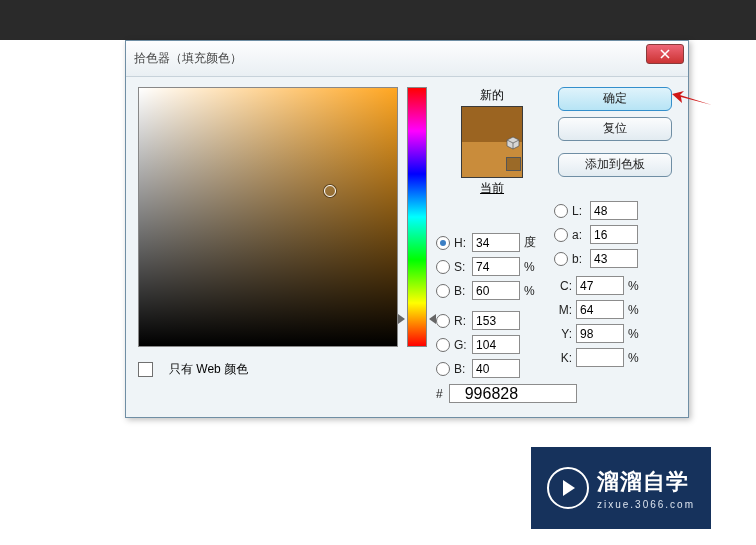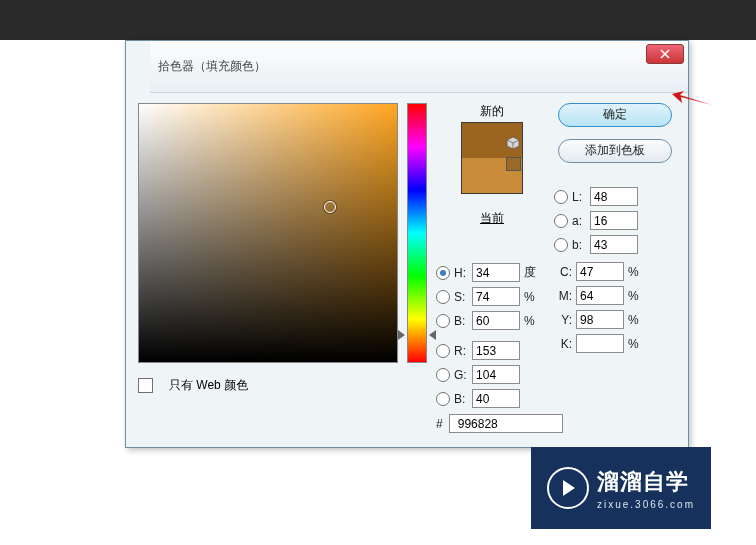--- a/index.html
+++ b/index.html
@@ -1,20 +1,20 @@
 <!DOCTYPE html>
 <html><head>
 <meta charset="utf-8">
 <style>
   body{margin:0;font-family:"Microsoft YaHei",SimSun,Arial,sans-serif;font-size:12px;background:#fff;width:756px;}
   .topbar{height:40px;background:#2a2a2a;}
   .dlg{position:absolute;left:125px;top:40px;width:562px;border:1px solid #6f8ea4;background:#eff4f7;
        box-shadow:2px 2px 6px rgba(0,0,0,.25);}
   .titlebar{height:27px;background:linear-gradient(#fdfdfe,#e9eff3);border-bottom:1px solid #c7d2da;
-            display:flex;align-items:center;padding:12px 4px;position:relative;margin-left:24px;}
+            display:flex;align-items:center;padding:4px 4px;position:relative;}
   .titlebar-text{color:#444;padding-left:4px;}
   .closebtn{position:absolute;right:4px;top:3px;width:36px;height:18px;background:linear-gradient(#e67,#c33);
             border:1px solid #8a3a3a;border-radius:3px;display:flex;align-items:center;justify-content:center;}
   .closebtn svg{width:10px;height:10px;}
   .body{padding:10px 12px 14px 12px;display:flex;}
   
   .sv-wrap{width:258px;height:258px;border:1px solid #888;position:relative;
            background:
              linear-gradient(to top,#000,rgba(0,0,0,0)),
              linear-gradient(to right,#fff,#ffa621);}
@@ -39,24 +39,24 @@
   .fields{margin-top:36px;}
   .row{display:flex;align-items:center;margin-bottom:5px;height:19px;}
   .radio{width:12px;height:12px;border:1px solid #707070;border-radius:50%;background:#fff;margin-right:4px;
          display:flex;align-items:center;justify-content:center;}
   .radio.sel::after{content:"";width:6px;height:6px;border-radius:50%;background:#3b7fc4;}
   .lbl{width:18px;color:#222;}
   .num{width:40px;height:17px;border:1px solid #8c8c8c;background:#fff;font-size:12px;padding:0 3px;text-align:left;}
   .unit{margin-left:4px;color:#222;width:14px;}
   .hexrow{display:flex;align-items:center;margin-top:6px;}
   .hexlbl{width:18px;text-align:right;margin-right:6px;color:#222;}
-  .hex{width:96px;height:17px;border:1px solid #8c8c8c;background:#fff;font-size:12px;padding:0 8px;}
+  .hex{width:96px;height:17px;border:1px solid #8c8c8c;background:#fff;font-size:16px;padding:0 15px;}
   
   .rcol{width:130px;margin-left:6px;}
-  .btn{display:block;width:112px;height:22px;margin:0 auto 6px auto;border:1px solid #6f8ea4;border-radius:12px;
+  .btn{display:block;width:112px;height:22px;margin:0 auto 6px auto;border:1px solid #6f8ea4;border-radius:6px;
        background:linear-gradient(#fbfcfd,#e2ebf1);text-align:center;line-height:20px;color:#222;cursor:default;}
   .btn.primary{border-color:#338fcc;background:linear-gradient(#dff3fb,#b7e4f5);}
   .lab-fields{margin-top:62px;}
   .lab-row{display:flex;align-items:center;margin-bottom:5px;height:19px;}
   .cmyk{margin-top:8px;}
   .cmyk .lbl{width:18px;text-align:right;margin-right:4px;}
   .prev-side{position:absolute;left:506px;top:136px;}
   .cube-ico{width:14px;height:14px;display:inline-block;}
   .tiny-sw{width:13px;height:12px;border:1px solid #555;background:#9b6a28;display:inline-block;margin-top:4px;}
   .arrow{position:absolute;left:672px;top:91px;}
@@ -106,21 +106,21 @@
         <span class="tri r" style="top:227px;"></span>
       </div>
     </div>
 
     <div class="midcol">
       <div class="preview-lbl">新的</div>
       <div class="swatch">
         <div class="sw-new"></div>
         <div class="sw-cur"></div>
       </div>
-      <div class="preview-lbl" style="margin-top:16px;text-decoration:underline;">当前</div>
+      <div class="preview-lbl" style="margin-top:2px;text-decoration:underline;">当前</div>
 
       <div class="fields">
         <div class="row">
           <span class="radio sel"></span>
           <span class="lbl">H:</span>
           <input class="num" value="34" style="">
           <span class="unit">度</span>
         </div>
         <div class="row">
           <span class="radio"></span>
@@ -158,20 +158,21 @@
 
         <div class="hexrow">
           <span class="hexlbl">#</span>
           <input class="hex" value="996828" style="">
         </div>
       </div>
     </div>
 
     <div class="rcol">
       <span class="btn primary">确定</span>
+      <span class="btn">复位</span>
       <div style="height:6px;"></div>
       <span class="btn">添加到色板</span>
       <div style="height:6px;"></div>
 
       <div class="lab-fields" style="margin-top:12px;">
         <div class="lab-row">
           <span class="radio"></span>
           <span class="lbl">L:</span>
           <input class="num" value="48" style="">
         </div>

